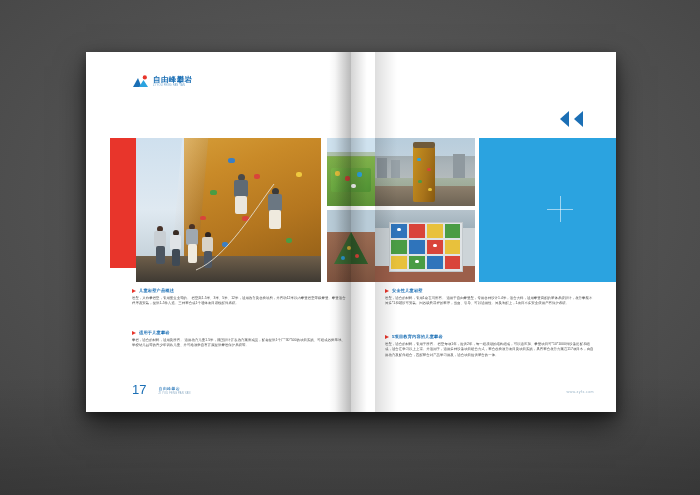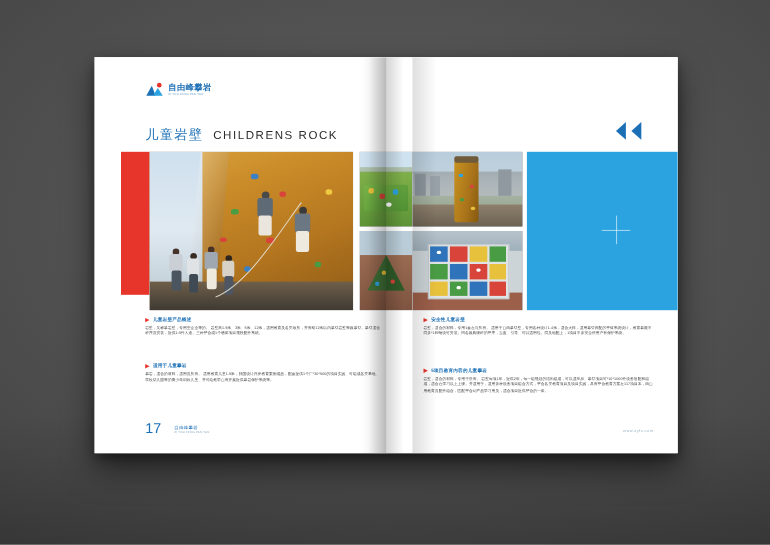--- a/index.html
+++ b/index.html
@@ -373,24 +373,20 @@
           <path d="M7 13 L11.5 6 L16 13 Z" fill="#2ba3e0"></path>
           <circle cx="12.8" cy="3.4" r="2.1" fill="#e8352b"></circle>
         </svg>
       </div>
       <div class="logo-text">
         <span class="logo-cn">自由峰攀岩</span>
         <span class="logo-en">ZI YOU FENG PAN YAN</span>
       </div>
     </div>
 
-    <div class="title-row">
-      <span class="title-cn">儿童岩壁</span>
-      <span class="title-en">CHILDRENS ROCK</span>
-    </div>
 
     <div class="red-bar"></div>
 
     <div class="photo" id="photo-main">
       <div class="wall-rock"></div>
       <div class="wall-sky"></div>
       <div class="wall-edge"></div>
       <div class="wall-ground"></div>
 
       <div class="hold" style="left:92px;top:20px;width:7px;height:5px;background:#3b7fc4;"></div>

